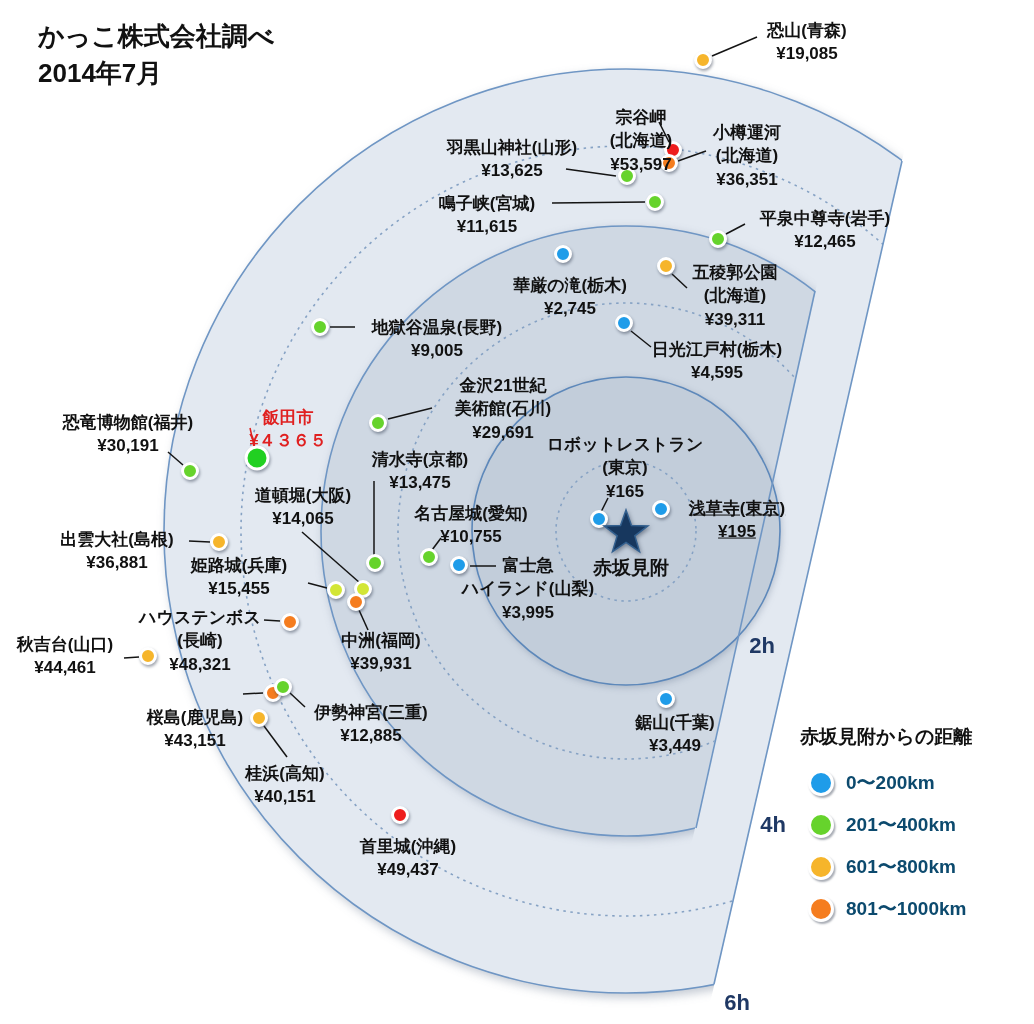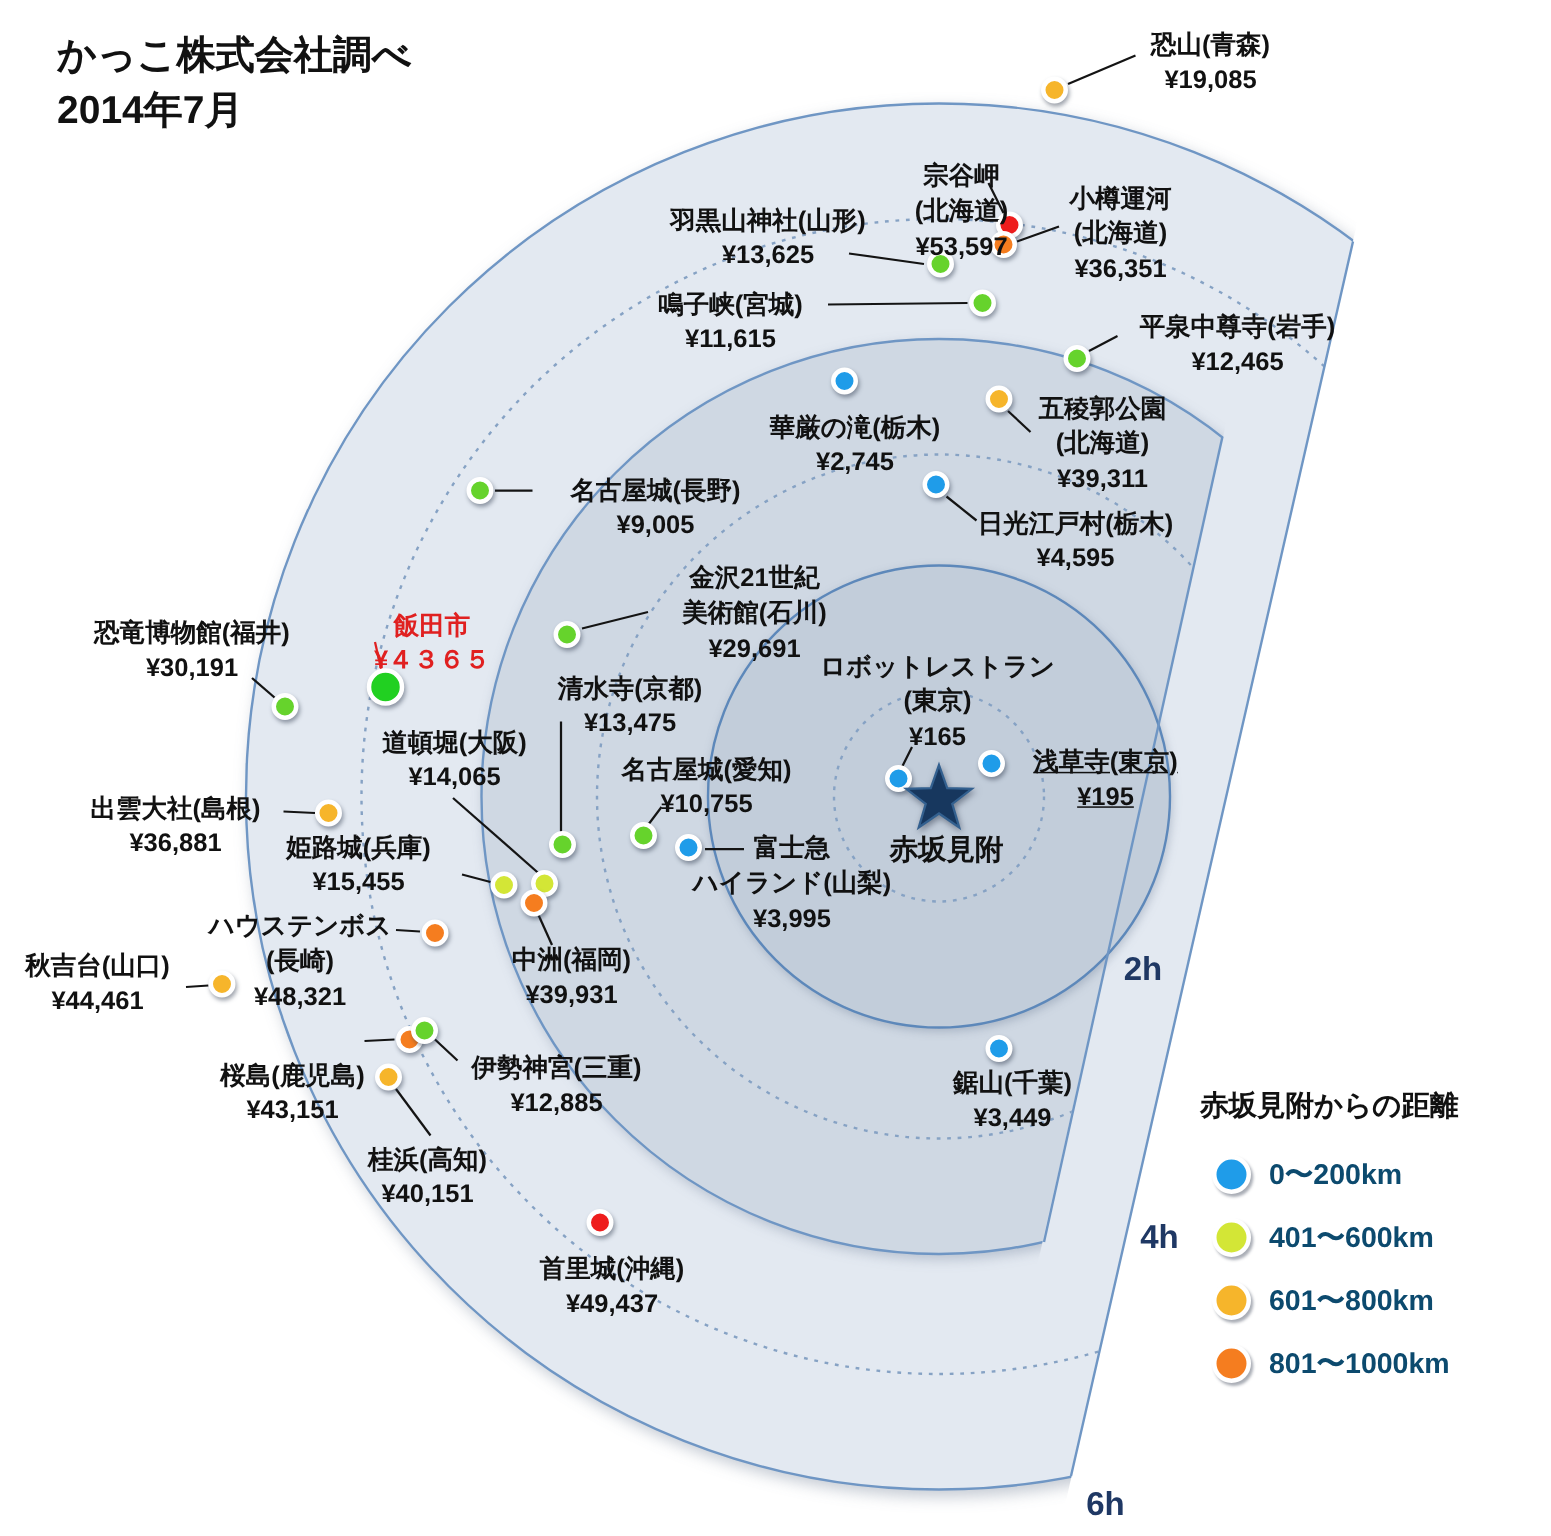--- a/index.html
+++ b/index.html
@@ -170,21 +170,21 @@
       <div class="loc-label" style="left: 735px; top: 296px;">
         <div>五稜郭公園</div>
         <div>(北海道)</div>
         <div>¥39,311</div>
       </div>
       <div class="loc-label" style="left: 717px; top: 361px;">
         <div>日光江戸村(栃木)</div>
         <div>¥4,595</div>
       </div>
       <div class="loc-label" style="left: 437px; top: 339px;">
-        <div>名古屋城(長野)</div>
+        <div>地獄谷温泉(長野)</div>
         <div>¥9,005</div>
       </div>
       <div class="loc-label" style="left: 503px; top: 409px;">
         <div>金沢21世紀</div>
         <div>美術館(石川)</div>
         <div>¥29,691</div>
       </div>
       <div class="loc-label" style="left: 625px; top: 468px;">
         <div>ロボットレストラン</div>
         <div>(東京)</div>
@@ -269,22 +269,22 @@
     </div>
 
   <div id="legend">
     <div class="legend-title">赤坂見附からの距離</div>
     <div id="legend-items">
         <div class="legend-item">
           <div class="legend-dot" style="background: rgb(31, 156, 233);"></div>
           <div class="legend-label">0〜200km</div>
         </div>
         <div class="legend-item">
-          <div class="legend-dot" style="background: rgb(211, 230, 54);"></div>
-          <div class="legend-label">401〜600km</div>
+          <div class="legend-dot" style="background: rgb(102, 211, 44);"></div>
+          <div class="legend-label">201〜400km</div>
         </div>
         <div class="legend-item">
           <div class="legend-dot" style="background: rgb(246, 181, 43);"></div>
           <div class="legend-label">601〜800km</div>
         </div>
         <div class="legend-item">
           <div class="legend-dot" style="background: rgb(245, 125, 31);"></div>
           <div class="legend-label">801〜1000km</div>
         </div>
       </div>

